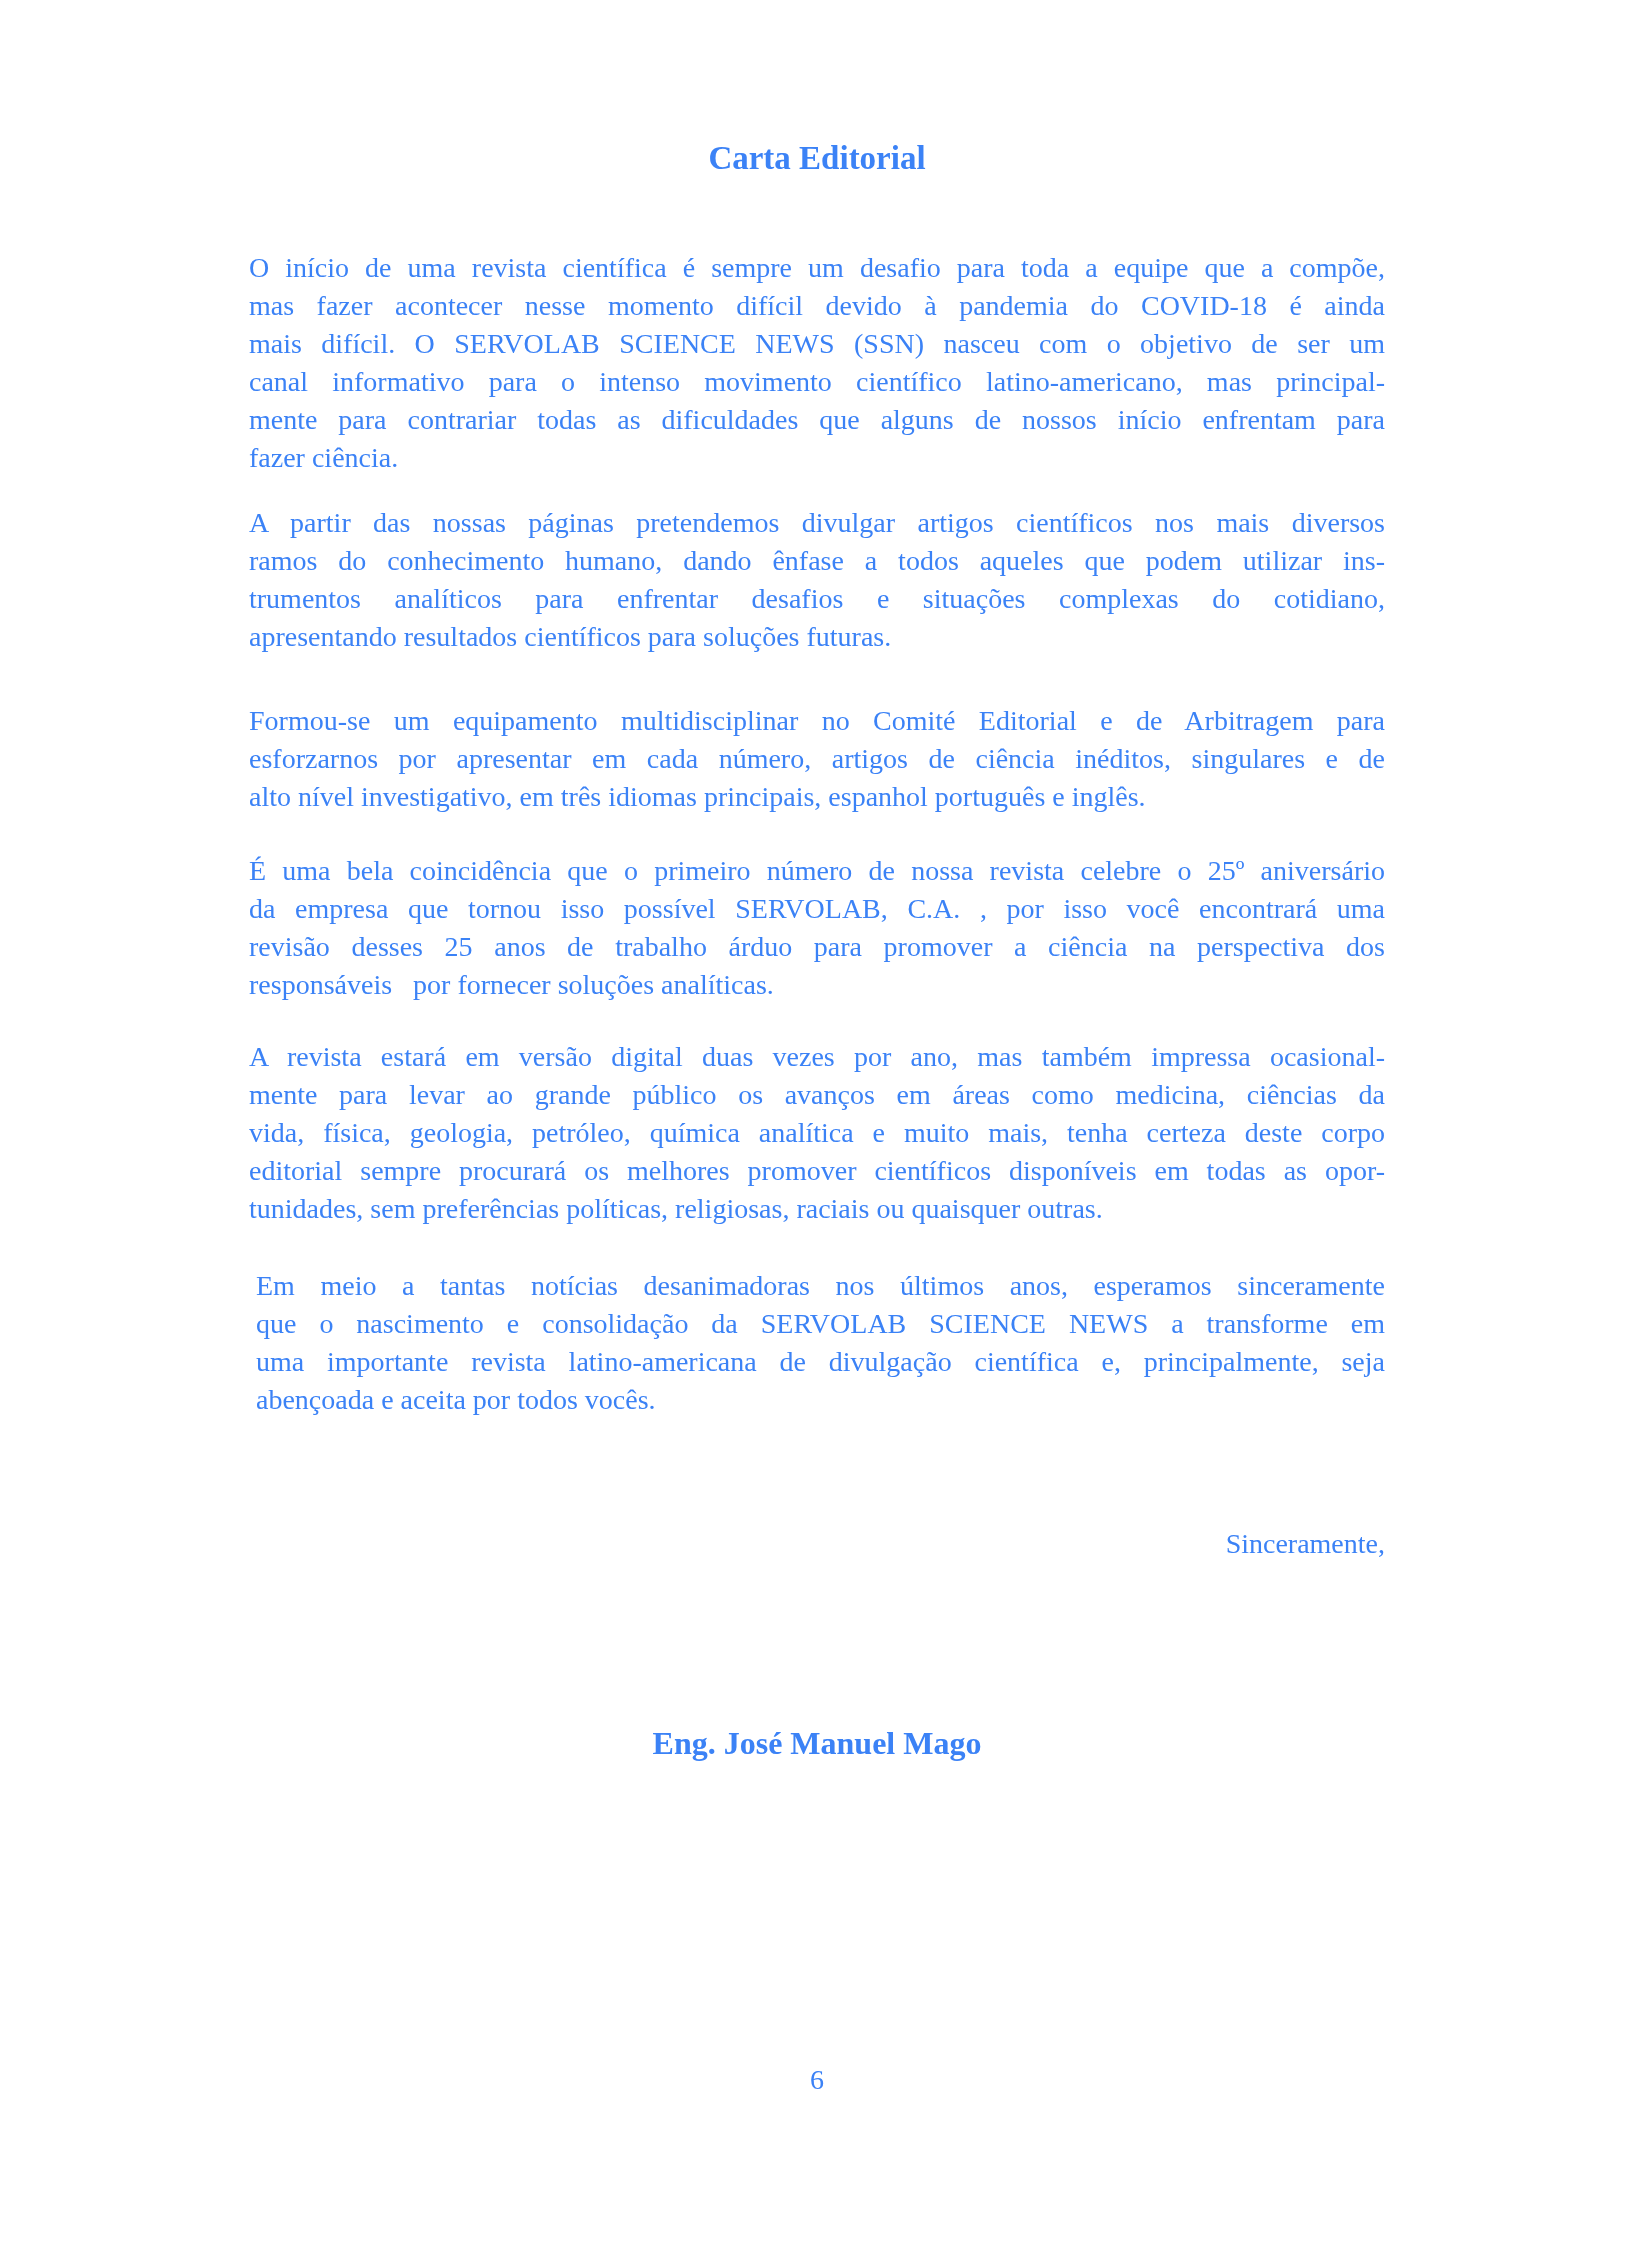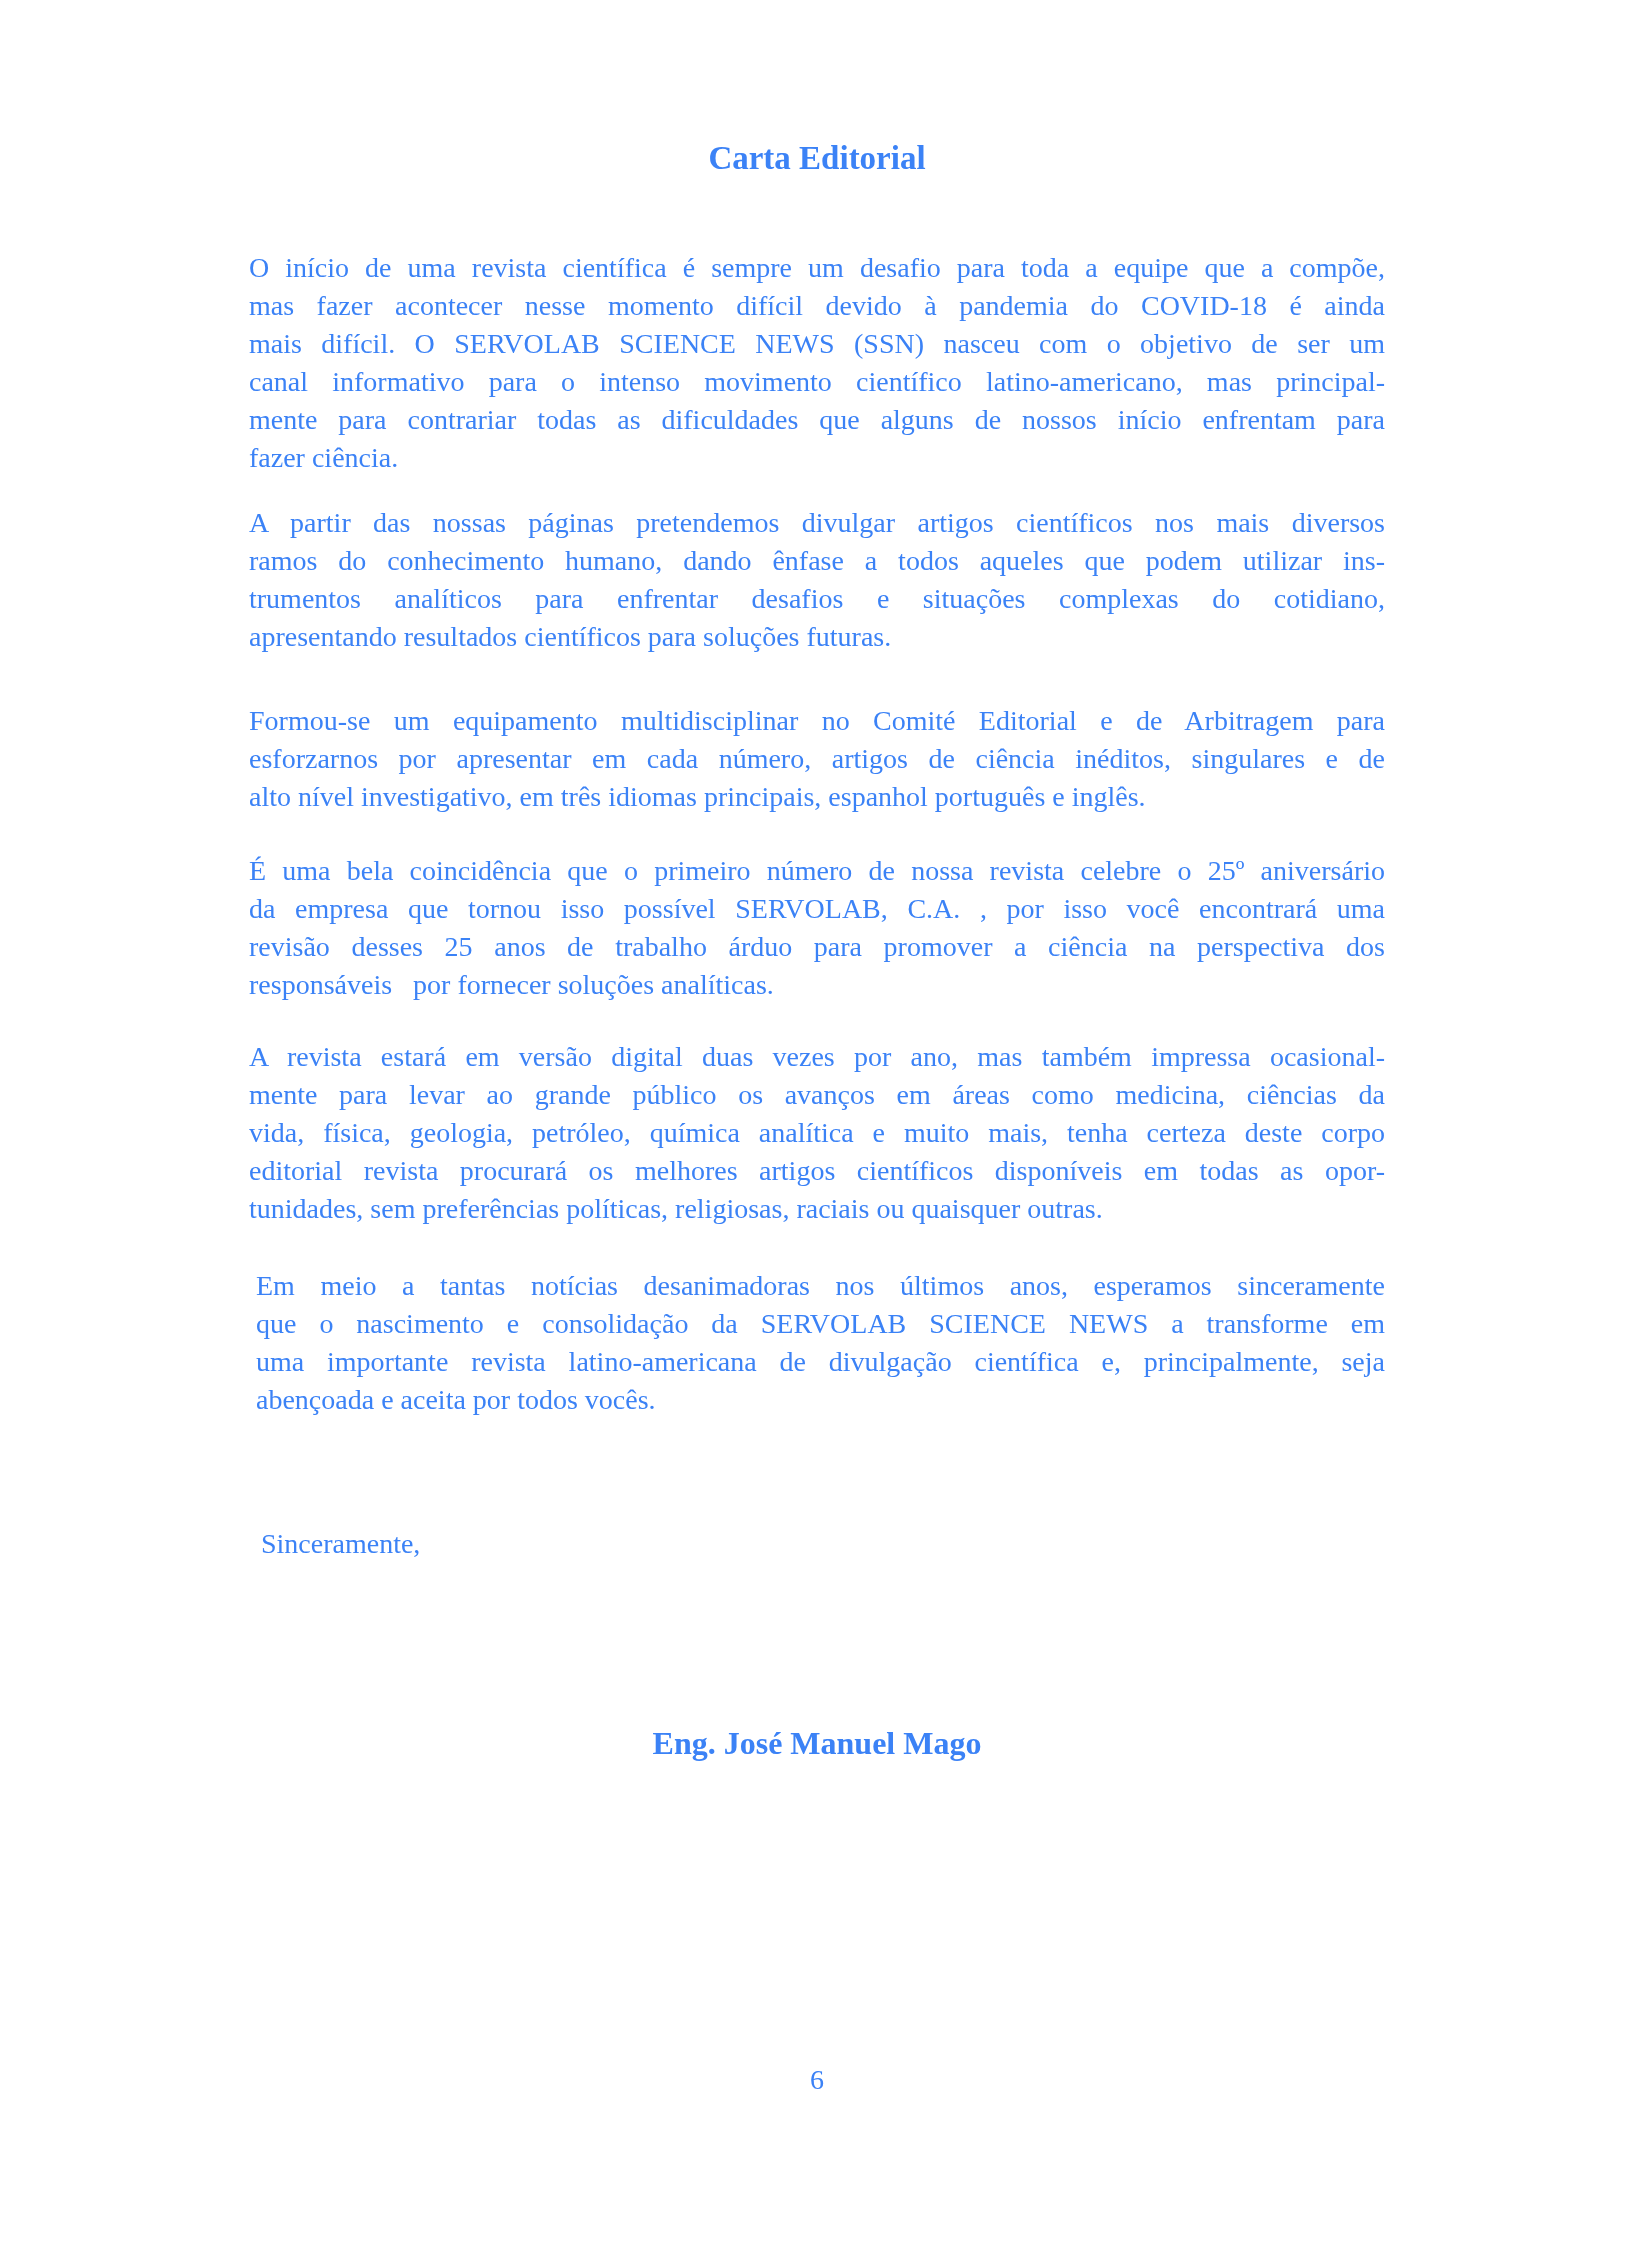--- a/index.html
+++ b/index.html
@@ -55,21 +55,21 @@
   .p2 { top: 504px; }
   .p3 { top: 702px; }
   .p4 { top: 852px; }
   .p5 { top: 1038px; }
   .p6 { top: 1267px; margin-left: 7px; }
   .closing-sal {
     position: absolute;
     top: 1525px;
     left: 12px;
     right: 0;
-    text-align: left;
+    text-align: right;
     font-size: 28px;
     line-height: 38px;
   }
   .closing-sig {
     position: absolute;
     top: 1724px;
     left: 0;
     right: 0;
     text-align: center;
     font-size: 32px;
@@ -130,21 +130,21 @@
       <span class="ln">É uma bela coincidência que o primeiro número de nossa revista celebre o 25º aniversário</span>
       <span class="ln">da empresa que tornou isso possível SERVOLAB, C.A. , por isso você encontrará uma</span>
       <span class="ln">revisão desses 25 anos de trabalho árduo para promover a ciência na perspectiva dos</span>
       <span class="ln ln-last">responsáveis&nbsp;&nbsp; por fornecer soluções analíticas.</span>
     </p>
 
     <p class="para p5">
       <span class="ln">A revista estará em versão digital duas vezes por ano, mas também impressa ocasional-</span>
       <span class="ln">mente para levar ao grande público os avanços em áreas como medicina, ciências da</span>
       <span class="ln">vida, física, geologia, petróleo, química analítica e muito mais, tenha certeza deste corpo</span>
-      <span class="ln">editorial revista procurará os melhores artigos científicos disponíveis em todas as opor-</span>
+      <span class="ln">editorial sempre procurará os melhores promover científicos disponíveis em todas as opor-</span>
       <span class="ln ln-last">tunidades, sem preferências políticas, religiosas, raciais ou quaisquer outras.</span>
     </p>
 
     <p class="para p6">
       <span class="ln">Em meio a tantas notícias desanimadoras nos últimos anos, esperamos sinceramente</span>
       <span class="ln">que o nascimento e consolidação da SERVOLAB SCIENCE NEWS a transforme em</span>
       <span class="ln">uma importante revista latino-americana de divulgação científica e, principalmente, seja</span>
       <span class="ln ln-last">abençoada e aceita por todos vocês.</span>
     </p>
 

